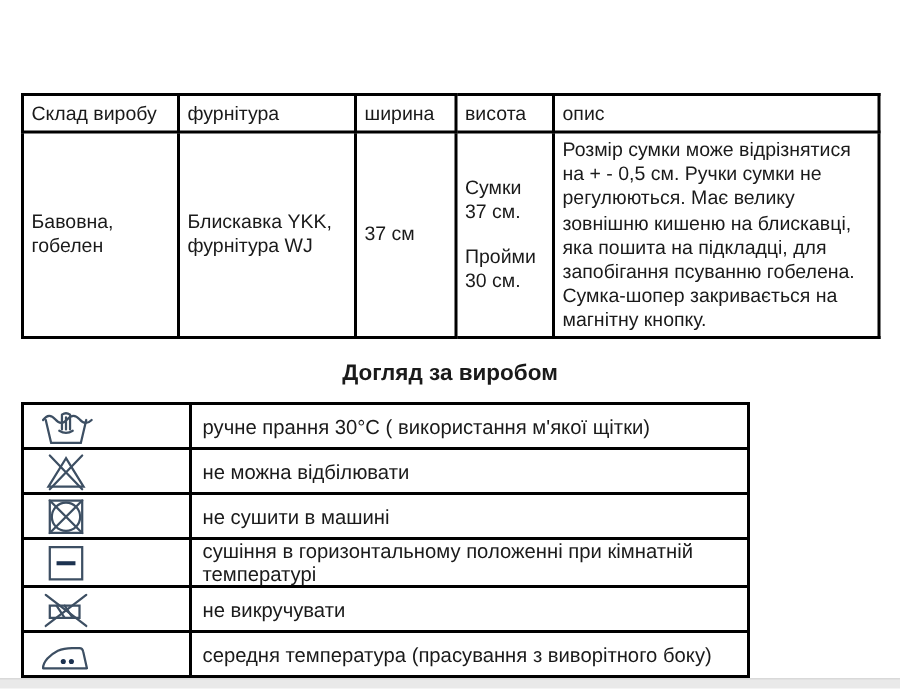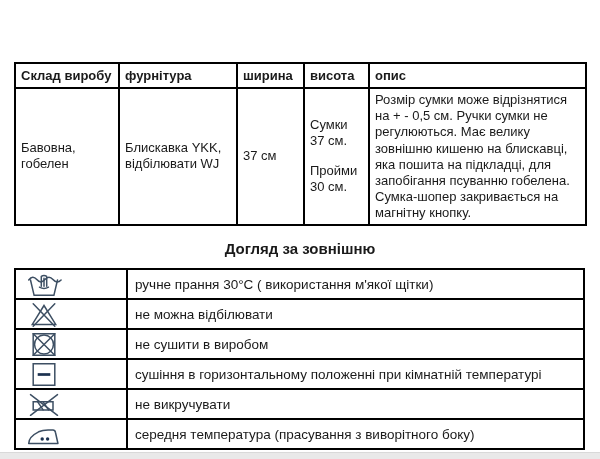--- a/index.html
+++ b/index.html
@@ -9,28 +9,28 @@
   html,body{margin:0;padding:0;}
   body{width:600px;height:459px;background:#fff;overflow:hidden;}
   .page{position:relative;width:600px;height:459px;background:#ffffff;
         font-family:"Liberation Sans",sans-serif;color:var(--text);}
   .title{position:absolute;top:7px;left:0;width:100%;text-align:center;
          font-size:15px;font-weight:bold;letter-spacing:.2px;}
   
   .spec-table{position:absolute;left:14px;top:62px;width:571px;
               border-collapse:collapse;table-layout:fixed;font-size:13px;}
   .spec-table th,.spec-table td{border:2px solid var(--border);padding:2px 5px;}
-  .spec-table th{text-align:left;font-size:13px;height:19px;font-weight:bold;}
+  .spec-table th{text-align:left;font-size:13px;height:19px;font-weight:normal;}
   .spec-table td{height:129px;vertical-align:middle;line-height:16px;}
   .spec-table td.desc{vertical-align:top;line-height:16.2px;padding-top:3px;margin-left:38px;}
   .h-gap{margin-top:14px;}
   
   .care-heading{position:absolute;top:240px;left:0;width:100%;text-align:center;
                 font-size:15px;font-weight:bold;}
-  .care-table{position:absolute;left:14px;top:268px;width:571px;
+  .care-table{position:absolute;left:14px;top:268px;width:486px;
               border-collapse:collapse;font-size:13.5px;}
   .care-table td{border:2px solid var(--border);height:28px;padding:0;}
   .care-table td.icon-cell{width:101px;padding-left:9px;vertical-align:middle;}
   .care-table td.label-cell{padding-left:7px;vertical-align:middle;}
   .care-icon{display:block;color:var(--icon-stroke);}
   .care-icon *{vector-effect:non-scaling-stroke;}
   
   .watermark{position:absolute;top:350px;left:0;width:100%;text-align:center;
              font-size:15px;color:var(--watermark);letter-spacing:.4px;
              pointer-events:none;}
@@ -56,32 +56,32 @@
         <th>Склад виробу</th>
         <th>фурнітура</th>
         <th>ширина</th>
         <th>висота</th>
         <th>опис</th>
       </tr>
     </thead>
     <tbody>
       <tr>
         <td>Бавовна, гобелен</td>
-        <td>Блискавка YKK, відбілювати WJ</td>
+        <td>Блискавка YKK, фурнітура WJ</td>
         <td>37 см</td>
         <td>
           <div>Сумки 37 см.</div>
           <div class="h-gap">Пройми 30 см.</div>
         </td>
         <td class="desc">Розмір сумки може відрізнятися на + - 0,5 см. Ручки сумки не регулюються. Має велику зовнішню кишеню на блискавці, яка пошита на підкладці, для запобігання псуванню гобелена. Сумка-шопер закривається на магнітну кнопку.</td>
       </tr>
     </tbody>
   </table>
 
-  <div class="care-heading">Догляд за зовнішню</div>
+  <div class="care-heading">Догляд за виробом</div>
 
   <table class="care-table">
     <tbody>
       <tr>
         <td class="icon-cell">
           <svg class="care-icon" width="38" height="27" viewBox="0 0 40 30" fill="none" stroke="currentColor" stroke-width="1.5" stroke-linecap="round">
             <path d="M3 10 C6 6 9 6 12 9.5 C15 13 18 13 21 9.5 C24 6 27 6 30 9.5 C33 13 36 13 39 10"></path>
             <path d="M5 10 L9 27 L31 27 L35 10"></path>
             <path d="M17 6 L17 17 M20 8 L20 17 M23 6 L23 17 M17 6 Q20 4 23 6"></path>
             <path d="M15 18 Q20 21 25 18"></path>
@@ -99,21 +99,21 @@
         <td class="label-cell">не можна відбілювати</td>
       </tr>
       <tr>
         <td class="icon-cell">
           <svg class="care-icon" width="38" height="27" viewBox="0 0 40 30" fill="none" stroke="currentColor" stroke-width="1.5" stroke-linecap="round">
             <rect x="8" y="3" width="24" height="24"></rect>
             <circle cx="20" cy="15" r="10.5"></circle>
             <path d="M8 3 L32 27 M32 3 L8 27"></path>
           </svg>
         </td>
-        <td class="label-cell">не сушити в виробом</td>
+        <td class="label-cell">не сушити в машині</td>
       </tr>
       <tr>
         <td class="icon-cell">
           <svg class="care-icon" width="38" height="27" viewBox="0 0 40 30" fill="none" stroke="currentColor" stroke-width="1.5" stroke-linecap="round">
             <rect x="8" y="3" width="24" height="24"></rect>
             <rect x="13" y="13.5" width="14" height="3" fill="var(--icon-dark)" stroke="none"></rect>
           </svg>
         </td>
         <td class="label-cell">сушіння в горизонтальному положенні при кімнатній температурі</td>
       </tr>

